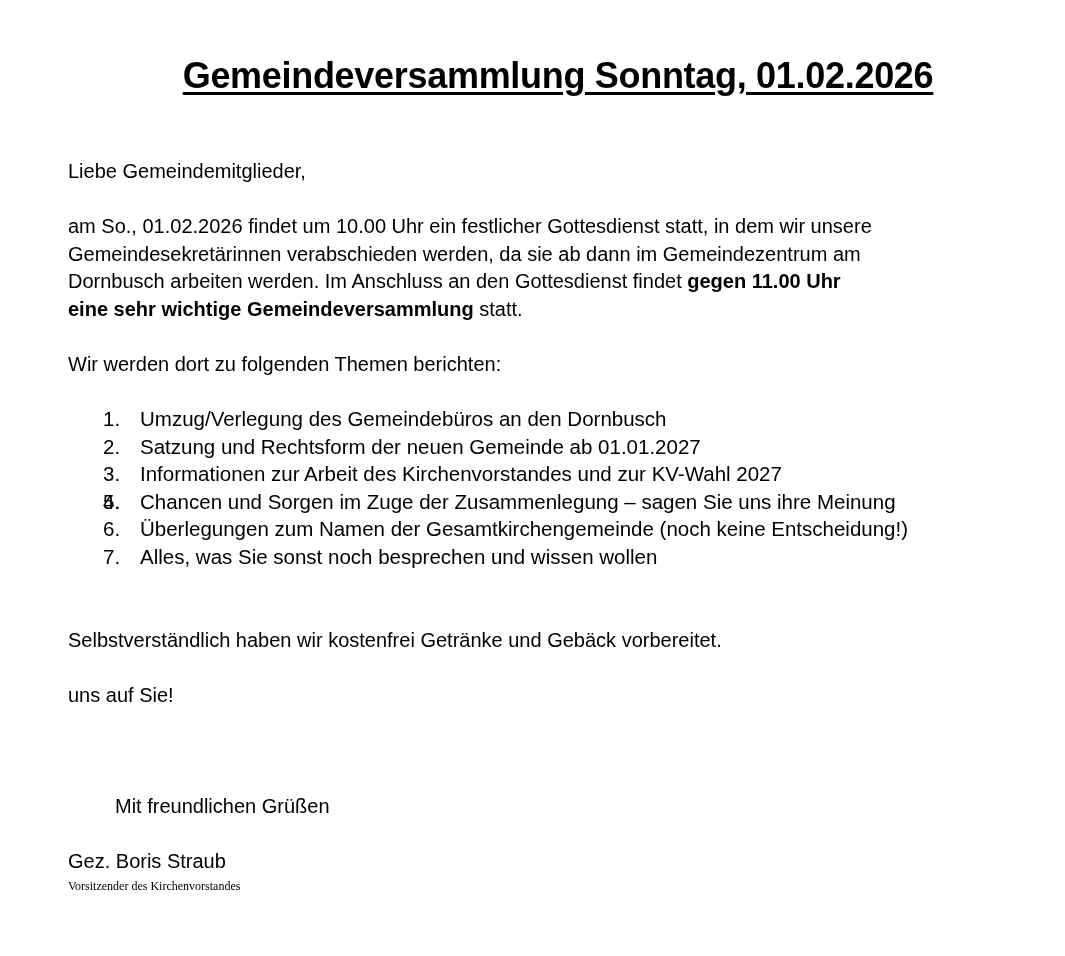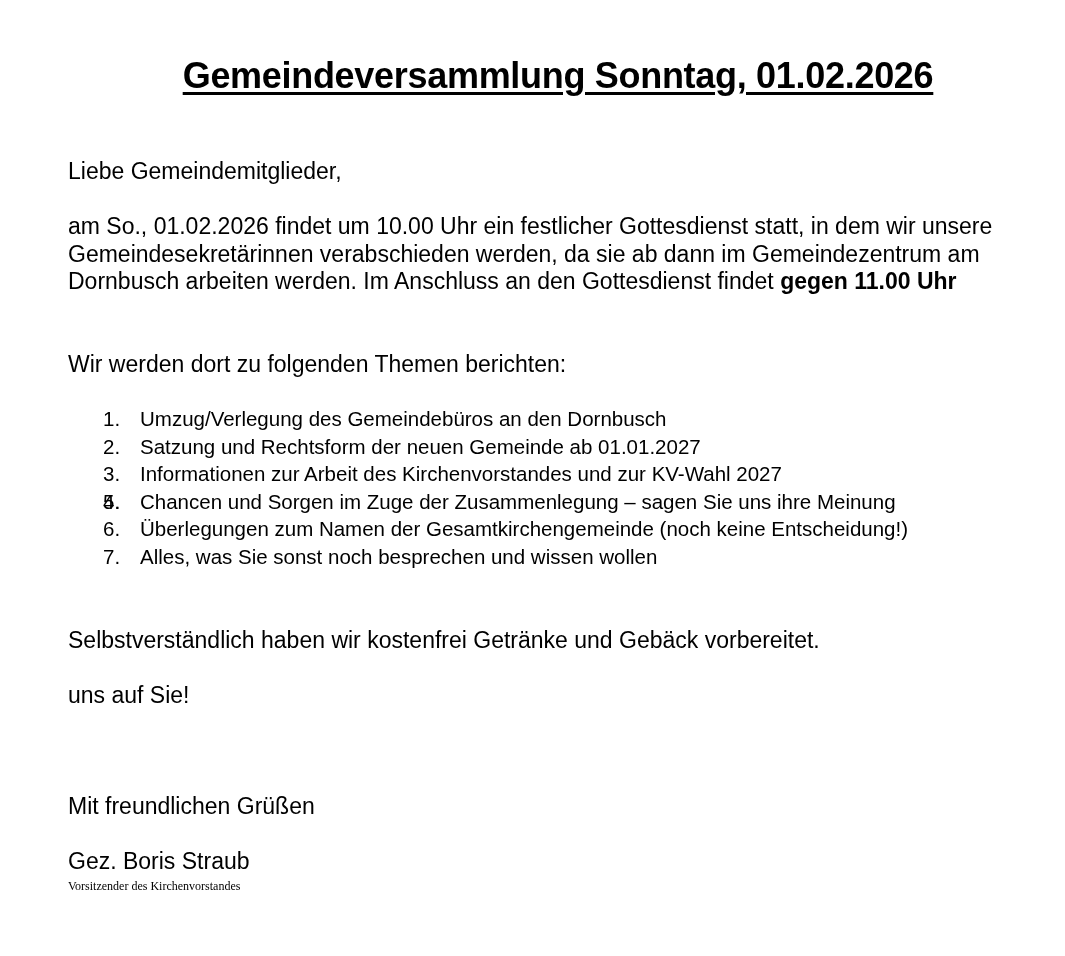--- a/index.html
+++ b/index.html
@@ -34,21 +34,21 @@
       letter-spacing: -0.3px;
     }
     .title span {
       text-decoration: underline;
       text-decoration-thickness: 3px;
       text-underline-offset: 4px;
     }
     .text {
       position: absolute;
       left: 56px;
-      font-size: 23px;
+      font-size: 20px;
       line-height: 27.5px;
       white-space: nowrap;
     }
     .text b { font-weight: bold; }
     .list {
       position: absolute;
       left: 56px;
       top: 405px;
       margin: 0;
       padding: 0;
@@ -83,39 +83,40 @@
   <div class="title">
     <span>Gemeindeversammlung Sonntag, 01.02.2026</span>
   </div>
 
   <div class="text" style="top:158px;">Liebe Gemeindemitglieder,</div>
 
   <div class="text" style="top:213px;">
     <div>am So., 01.02.2026 findet um 10.00 Uhr ein festlicher Gottesdienst statt, in dem wir unsere</div>
     <div>Gemeindesekretärinnen verabschieden werden, da sie ab dann im Gemeindezentrum am</div>
     <div><span>Dornbusch arbeiten werden. Im Anschluss an den Gottesdienst findet </span><b>gegen 11.00 Uhr</b></div>
+    <div><b>eine sehr wichtige Gemeindeversammlung</b><span> statt.</span></div>
   </div>
 
   <div class="text" style="top:351px;">Wir werden dort zu folgenden Themen berichten:</div>
 
   <ol class="list">
     <li><span class="num">1.</span><span>Umzug/Verlegung des Gemeindebüros an den Dornbusch</span></li>
     <li><span class="num">2.</span><span>Satzung und Rechtsform der neuen Gemeinde ab 01.01.2027</span></li>
     <li><span class="num">3.</span><span>Informationen zur Arbeit des Kirchenvorstandes und zur KV-Wahl 2027</span></li>
     <li><span class="num">4.</span></li>
     <li><span class="num">5.</span><span>Chancen und Sorgen im Zuge der Zusammenlegung – sagen Sie uns ihre Meinung</span></li>
     <li><span class="num">6.</span><span>Überlegungen zum Namen der Gesamtkirchengemeinde (noch keine Entscheidung!)</span></li>
     <li><span class="num">7.</span><span>Alles, was Sie sonst noch besprechen und wissen wollen</span></li>
   </ol>
 
   <div class="text" style="top:627px;text-align:center;">Selbstverständlich haben wir kostenfrei Getränke und Gebäck vorbereitet.</div>
 
   <div class="text" style="top:682px;">
     <div>uns auf Sie!</div>
   </div>
 
-  <div class="text" style="top:793px;">Mit freundlichen Grüßen</div>
+  <div class="text" style="top:793px;margin-left:47px;">Mit freundlichen Grüßen</div>
 
   <div class="text" style="top:848px;">Gez. Boris Straub</div>
 
   <div class="sig-title">Vorsitzender des Kirchenvorstandes</div>
 
 </div>
 
 </body></html>

